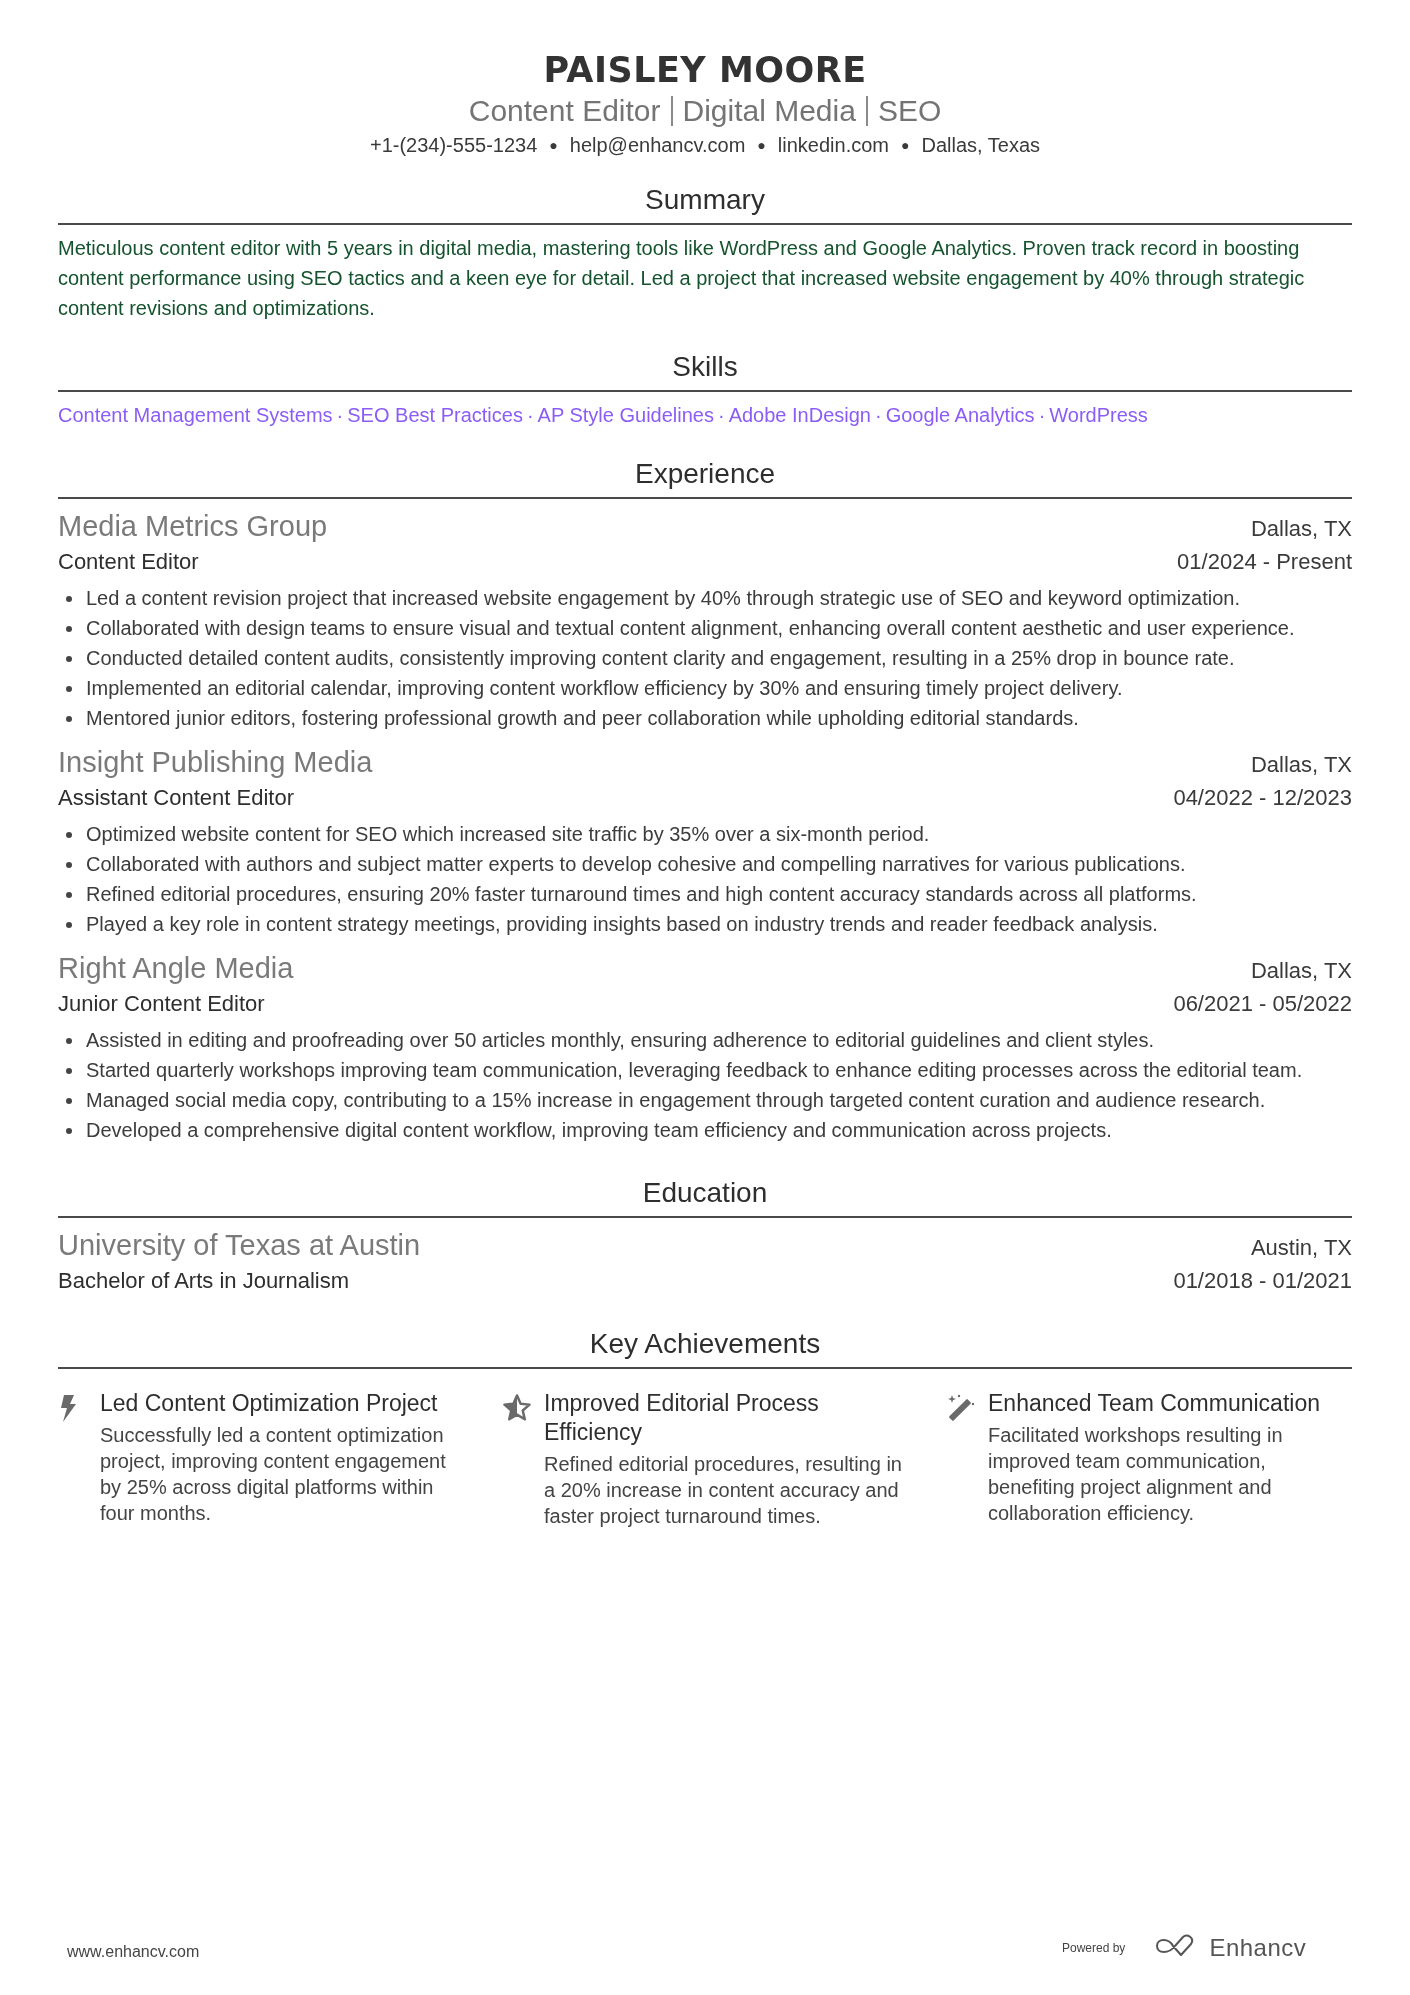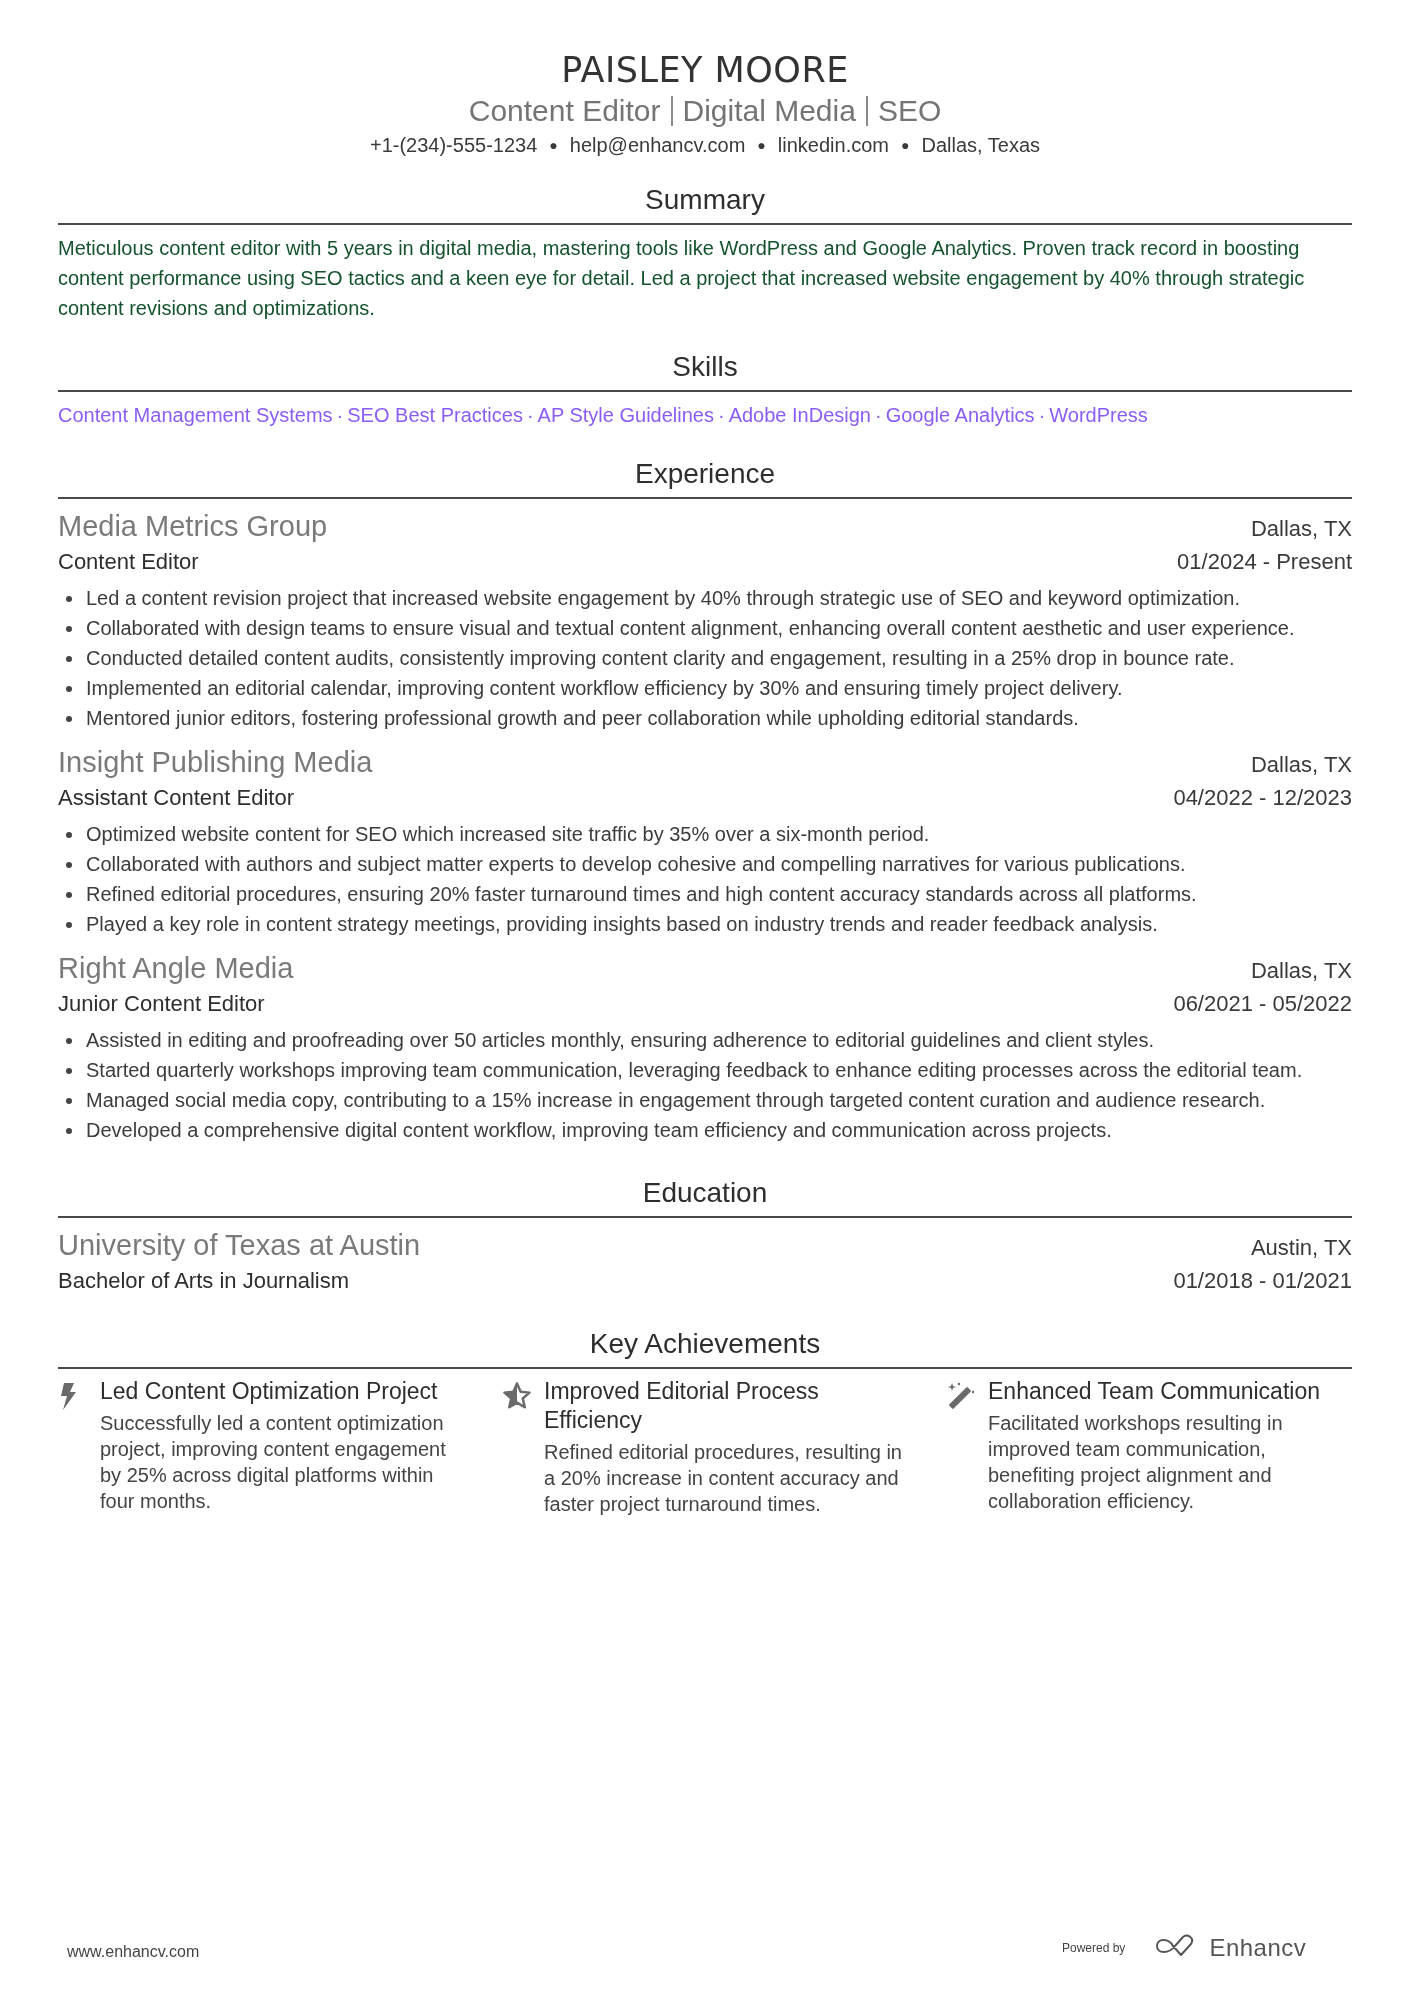--- a/index.html
+++ b/index.html
@@ -9,21 +9,21 @@
     color: #383838;
     position: relative;
     overflow: hidden;
   }
   .page { position: absolute; left: 58px; top: 0; width: 1294px; }
 
   
   .header { text-align: center; padding-top: 48px; }
   .name {
     font-family: "DejaVu Sans", sans-serif;
-    font-weight: normal; font-size: 35px; letter-spacing: 0.5px;
+    font-weight: bold; font-size: 35px; letter-spacing: 0.5px;
     color: #333333; line-height: 44px;
   }
   .title {
     font-size: 30px; color: #747474; line-height: 38px; margin-top: 0px;
   }
   .title .sep { display: inline-block; width: 2px; height: 30px; background: #8a8a8a; vertical-align: -5px; margin: 0 10px; }
   .contacts { font-size: 20px; color: #3a3a3a; line-height: 30px; margin-top: 0px; }
   .contacts .dot { margin: 0 12px; font-size: 14px; vertical-align: 2px; }
 
   
@@ -54,21 +54,21 @@
   }
   ul.bullets li::before {
     content: ""; position: absolute; left: 8px; top: 13px;
     width: 6px; height: 6px; border-radius: 50%; background: #444;
   }
 
   .education { margin-top: 30px; }
   .edu-entry { margin-top: 8px; }
 
   .achievements { margin-top: 28px; }
-  .ach-grid { display: flex; margin-top: 8px; }
+  .ach-grid { display: flex; margin-top: 20px; }
   .ach { width: 444px; display: flex; }
   .ach:nth-child(2) { width: 444px; }
   .ach:nth-child(3) { width: 406px; }
   .ach-icon { width: 42px; flex: none; padding-top: 4px; }
   .ach-icon svg { display: block; }
   .ach-body { width: 370px; }
   .ach-title { font-size: 23px; line-height: 29px; color: #2e2e2e; }
   .ach-desc { font-size: 20px; line-height: 26px; color: #444; margin-top: 4px; }
 
   

